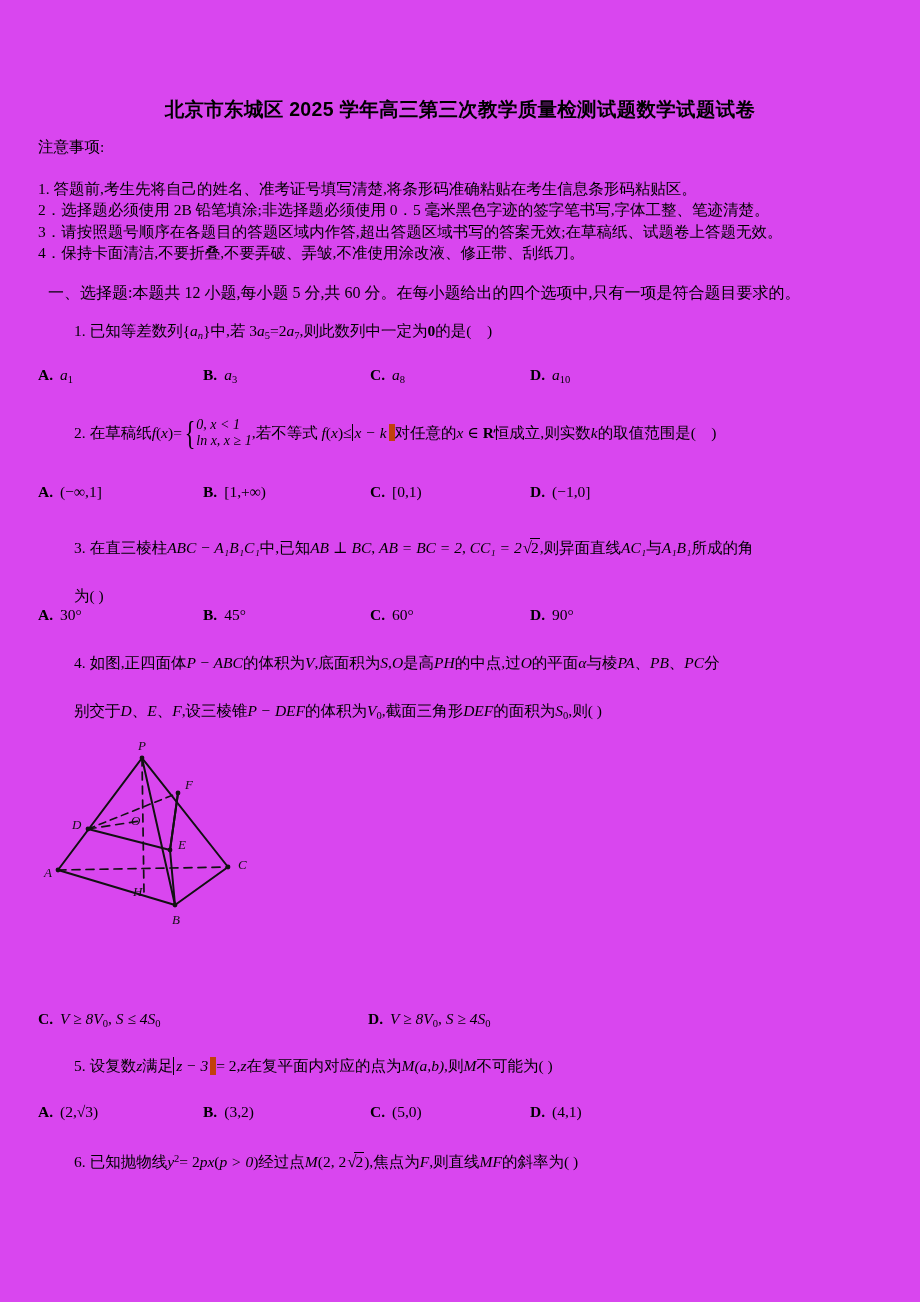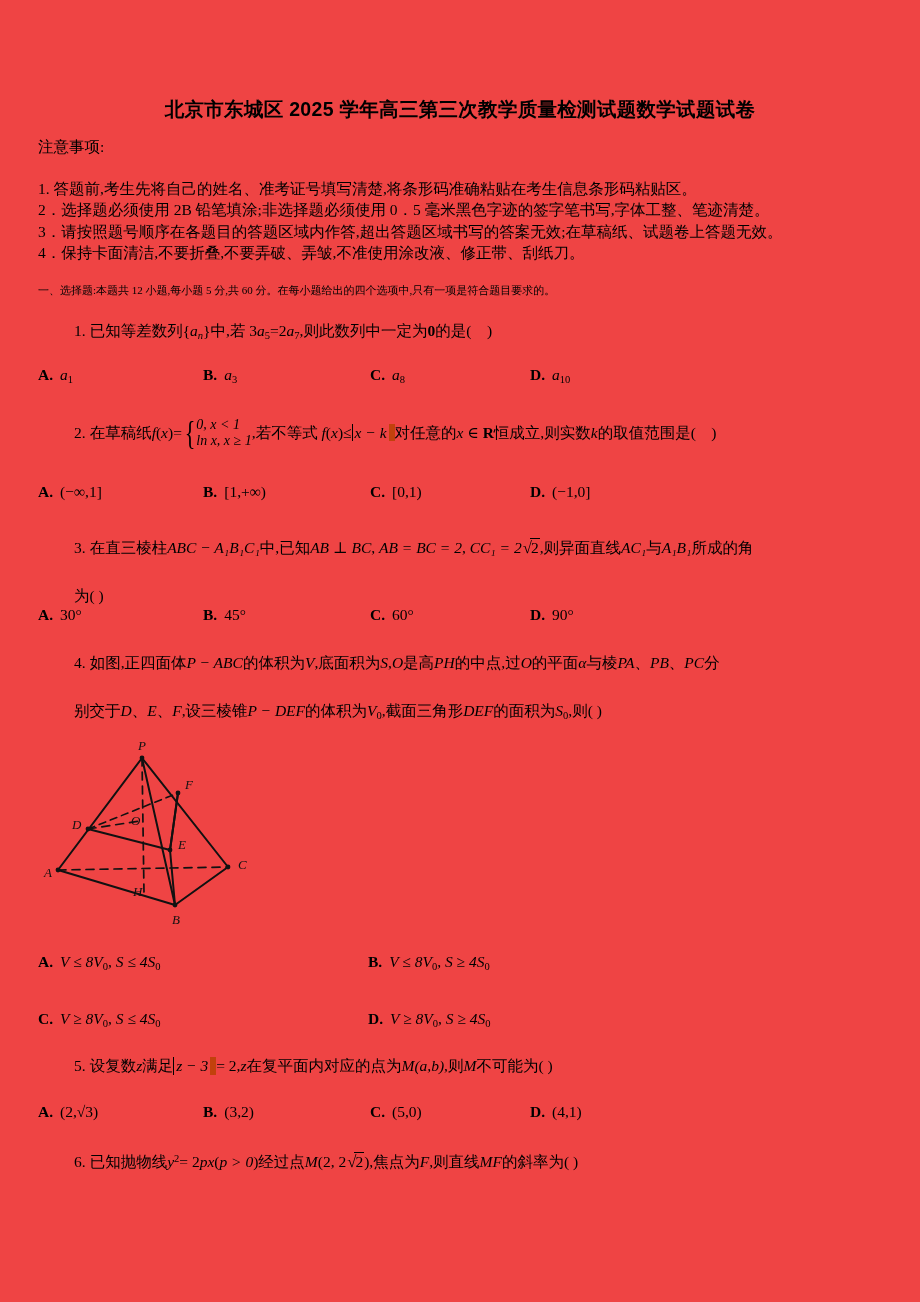--- a/index.html
+++ b/index.html
@@ -12,21 +12,21 @@
     height: 1302px;
     font-family: "Liberation Serif", "DejaVu Serif", serif;
     color: #000000;
     position: relative;
     overflow: hidden;
   }
   .page {
     position: relative;
     width: 920px;
     height: 1302px;
-    background: #ef4444;
+    background: #d946ef;
   }
 
   
   .doc-title {
     position: absolute;
     left: 0;
     right: 0;
     top: 96px;
     text-align: center;
     font-family: "Liberation Sans", "DejaVu Sans", sans-serif;
@@ -44,24 +44,24 @@
     width: 856px;
     font-size: 15.5px;
     line-height: 21.5px;
   }
   .notice-head { margin-bottom: 20px; }
   .notice-line { white-space: nowrap; }
 
   
   .section-head {
     position: absolute;
-    left: 38px;
+    left: 48px;
     top: 283px;
     width: 860px;
-    font-size: 11px;
+    font-size: 16px;
     white-space: nowrap;
   }
 
   
   .q {
     position: absolute;
     left: 38px;
     width: 862px;
     font-size: 15.5px;
     line-height: 26px;
@@ -277,24 +277,20 @@
       <text x="142" y="191">B</text>
       <text x="208" y="136">C</text>
       <text x="42" y="96">D</text>
       <text x="148" y="116">E</text>
       <text x="155" y="56">F</text>
       <text x="101" y="92">O</text>
       <text x="103" y="163">H</text>
     </svg>
   </div>
 
-  <div class="opts cols2" style="top:953px;">
-    <span class="opt"><span class="lbl">A.</span><span class="mi">V ≤ 8V</span><sub class="sn">0</sub><span>,  </span><span class="mi">S ≤ 4S</span><sub class="sn">0</sub></span>
-    <span class="opt"><span class="lbl">B.</span><span class="mi">V ≤ 8V</span><sub class="sn">0</sub><span>,  </span><span class="mi">S ≥ 4S</span><sub class="sn">0</sub></span>
-  </div>
 
   <div class="opts cols2" style="top:1010px;">
     <span class="opt"><span class="lbl">C.</span><span class="mi">V ≥ 8V</span><sub class="sn">0</sub><span>,  </span><span class="mi">S ≤ 4S</span><sub class="sn">0</sub></span>
     <span class="opt"><span class="lbl">D.</span><span class="mi">V ≥ 8V</span><sub class="sn">0</sub><span>,  </span><span class="mi">S ≥ 4S</span><sub class="sn">0</sub></span>
   </div>
 
   <div class="q" style="top:1053px;">
     <span class="qnum">5.</span><span>设复数</span><span class="mi">z</span><span>满足</span><span class="abs mi">z − 3</span><span class="mo">= 2</span><span>,</span><span class="mi">z</span><span>在复平面内对应的点为</span><span class="mi">M</span><span class="mi">(a,b)</span><span>,则</span><span class="mi">M</span><span>不可能为(       )</span>
   </div>
 

